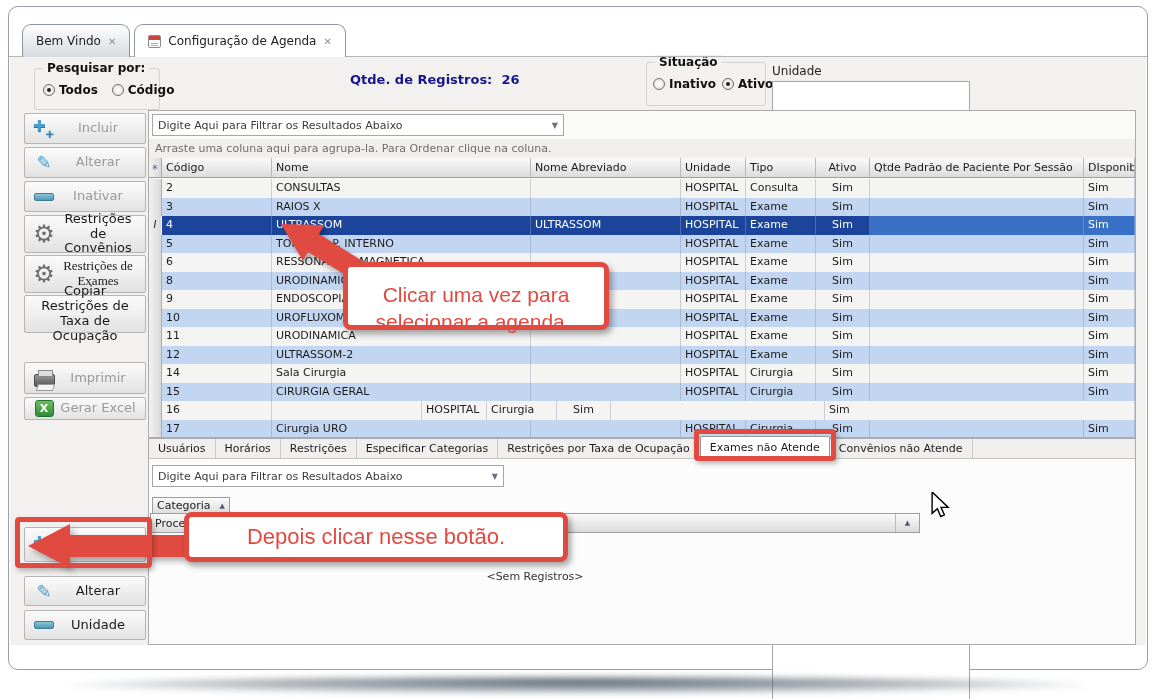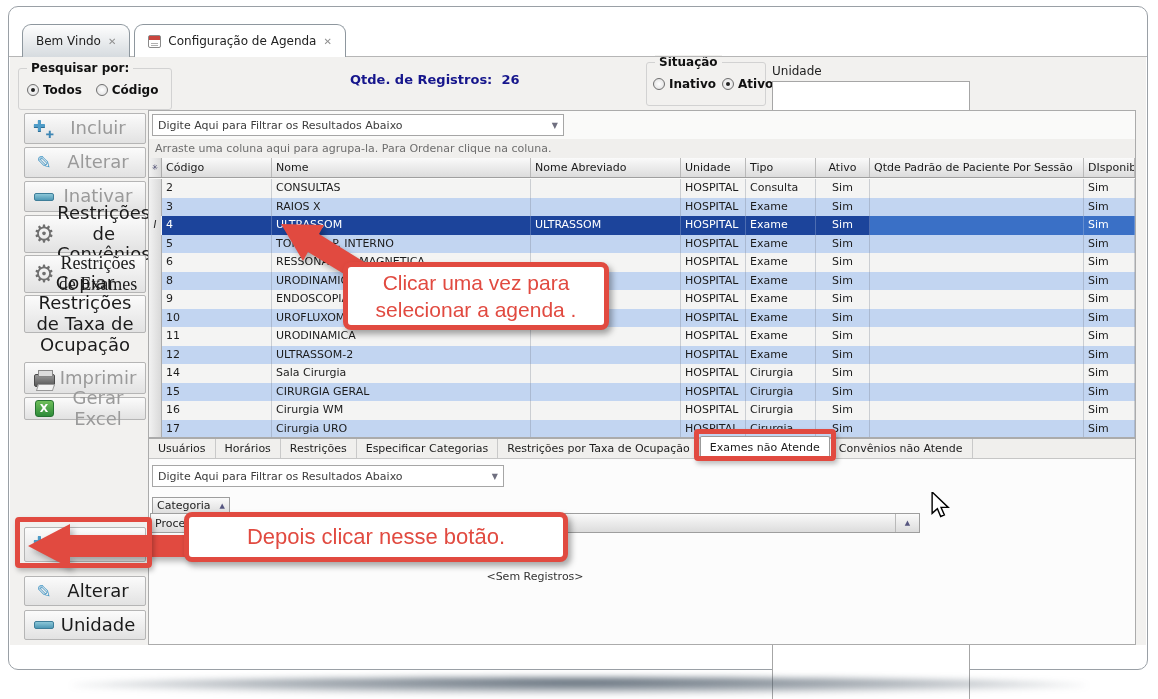--- a/index.html
+++ b/index.html
@@ -25,41 +25,41 @@
   .tabline { position:absolute; left:9px; top:56px; width:1138px; height:1px; background:#B6B6B6; z-index:3; }
   .tab .x { color:#8f8f8f; font-size:10px; font-weight:bold; }
   .cal { display:inline-block; width:13px; height:13px; border:1px solid #8a8a8a; background:#fff; position:relative; border-radius:2px; }
   .cal::before { content:""; position:absolute; left:0; top:0; right:0; height:4px; background:#C9453E; }
   .cal::after { content:""; position:absolute; left:2px; bottom:3px; right:2px; height:1px; background:#b0b0b0; box-shadow:0 2px 0 #b0b0b0; }
 
   
   .groupbox { position:absolute; border:1px solid #D2D2D2; border-radius:3px; background:transparent; }
   .groupbox .legend { position:absolute; top:-8px; left:8px; background:#F2F1EF; padding:0 4px;
     font-size:12px; font-weight:bold; color:#111; }
-  .gb-pesquisar { left:18px; top:68px; width:154px; height:42px; }
+  .gb-pesquisar { left:34px; top:68px; width:126px; height:42px; }
   .gb-situacao  { left:646px; top:62px; width:120px; height:44px; }
   .radios { position:absolute; left:8px; top:14px; display:flex; gap:14px; }
   .gb-situacao .radios { gap:6px; left:6px; }
   .radioitem { display:flex; align-items:center; gap:4px; font-size:12px; font-weight:bold; color:#111; }
   .radio { width:12px; height:12px; border-radius:50%; border:1px solid #6f6f6f;
     background:radial-gradient(#ffffff,#dcdcdc); position:relative; flex:0 0 auto; }
   .radio.checked::after { content:""; position:absolute; left:3px; top:3px; width:4px; height:4px; border-radius:50%; background:#222; }
   .records { position:absolute; left:350px; top:72px; font-size:13px; font-weight:bold; color:#16168C; }
   .unidade-label { position:absolute; left:772px; top:64px; font-size:12px; color:#222; }
   .unidade-combo { position:absolute; left:772px; top:81px; width:198px; height:22px; }
   .combo { background:#fff; border:1px solid #A6A6A6; display:flex; align-items:center;
     font-size:11px; color:#3c3c3c; padding:0 5px; height:100%; }
   .combo .arrow { margin-left:auto; color:#6f6f7f; font-size:8px; }
   .redacted { display:inline-block; width:92px; height:12px; margin-left:4px; border-radius:2px;
     background:linear-gradient(90deg,#c6c6c6,#b5b5b5 40%,#d0d0d0); filter:blur(3px); }
 
   
   .tbtn { position:absolute; left:24px; width:122px; display:flex; align-items:center;
     border:1px solid #B5B5B5; border-radius:2px; background:linear-gradient(#FBFBFB,#E2E2E2);
-    font-size:18px; color:#1a1a1a; padding:0 6px; }
+    font-size:13px; color:#1a1a1a; padding:0 6px; }
   .tbtn .lbl { flex:1; text-align:center; line-height:1.15; }
   .tbtn.disabled .lbl { color:#9a9a9a; }
   .ic { flex:0 0 26px; display:flex; align-items:center; justify-content:center; height:100%; }
   .ic-plus { position:relative; width:22px; height:20px; }
   .ic-plus::before { content:"✚"; position:absolute; left:0; top:0; font-size:15px; line-height:15px; color:#4E9CC8; text-shadow:0 1px 0 #2E6E96; }
   .ic-plus::after  { content:"✚"; position:absolute; right:1px; bottom:-1px; font-size:10px; line-height:10px; color:#3E86B4; }
   .ic-pencil::before { content:"✎"; font-size:18px; color:#4E9CC8; }
   .ic-bar { width:20px; height:8px; background:linear-gradient(#8CC7D8,#4E98B5); border:1px solid #3E7E99; border-radius:2px; }
   .ic-gear::before { content:"⚙"; font-size:24px; line-height:24px; color:#6f6f6f; }
   .ic-printer { width:21px; height:13px; position:relative; background:linear-gradient(#9a9a9a,#565656); border:1px solid #4a4a4a; border-radius:2px; margin-top:4px; }
@@ -114,21 +114,21 @@
   .procbar .sortbox { margin-left:auto; height:100%; width:24px; border-left:1px solid #B9B9B9;
     display:flex; align-items:center; justify-content:center; color:#55557F; font-size:7px; }
   .semreg { position:absolute; left:150px; top:570px; width:770px; text-align:center;
     font-size:11px; color:#333; }
 
   
   .overlay { position:absolute; left:0; top:0; width:1158px; height:699px; pointer-events:none; z-index:9; }
   .callout { position:absolute; background:#fff; border:5px solid #E14A40; border-radius:8px;
     color:#E14A40; text-align:center; font-family:"Liberation Sans",sans-serif;
     box-shadow:3px 4px 6px rgba(0,0,0,.35); }
-  .callout1 { left:343px; top:262px; width:266px; height:68px; font-size:21px; line-height:27px; padding-top:2px; }
+  .callout1 { left:343px; top:262px; width:266px; height:68px; font-size:21px; line-height:27px; padding-top:14px; }
   .callout2 { left:184px; top:512px; width:384px; height:50px; font-size:22px; line-height:40px; }
   .redrect { position:absolute; border:5px solid #E14A40; border-radius:4px; box-shadow:2px 3px 5px rgba(0,0,0,.25); }
   .rect-tab { left:597px; top:429px; width:132px; height:32px; }
   .rect-incluir { left:15px; top:517px; width:137px; height:51px; }
   .arrows { position:absolute; left:0; top:0; filter:drop-shadow(3px 4px 3px rgba(0,0,0,.3)); }
   .cursor { position:absolute; left:930px; top:492px; }
 </style>
 </head>
 <body>
 
@@ -375,21 +375,20 @@
         <div class="cell col3"></div>
         <div class="cell col4">HOSPITAL</div>
         <div class="cell col5">Cirurgia</div>
         <div class="cell col6">Sim</div>
         <div class="cell col7"></div>
         <div class="cell col8">Sim</div>
       </div>
       <div class="grow w">
         <div class="cell colind"></div>
         <div class="cell col1">16</div>
-        <div class="cell col2">Cirurgia WM</div>
         <div class="cell col3"></div>
         <div class="cell col4">HOSPITAL</div>
         <div class="cell col5">Cirurgia</div>
         <div class="cell col6">Sim</div>
         <div class="cell col7"></div>
         <div class="cell col8">Sim</div>
       </div>
       <div class="grow b">
         <div class="cell colind"></div>
         <div class="cell col1">17</div>

